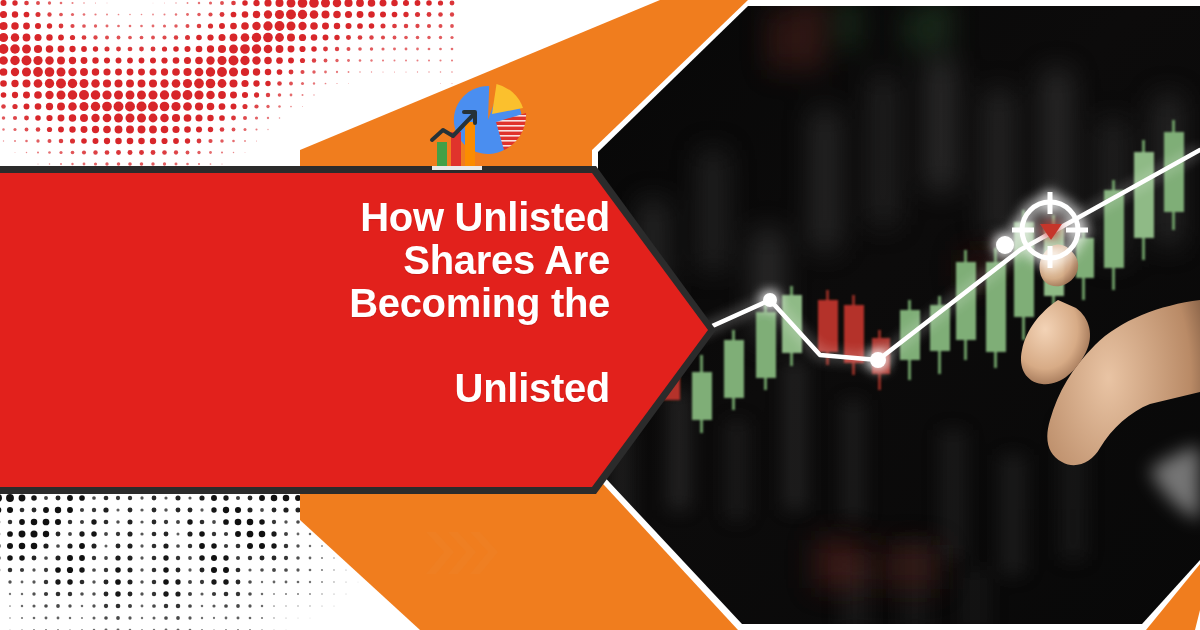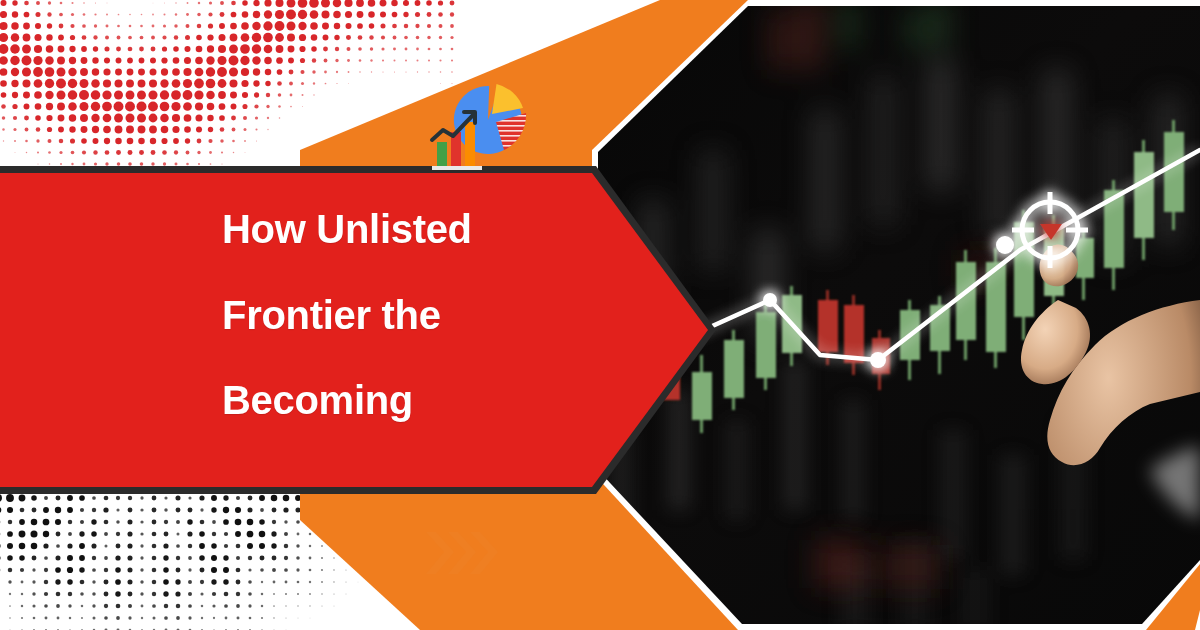--- a/index.html
+++ b/index.html
@@ -37,28 +37,29 @@
   #red-banner{
     position:absolute;left:0;top:166px;width:720px;height:328px;
   }
   .title-block{
     position:absolute;
     left:210px;top:196px;
     width:400px;
     z-index:40;
   }
   .title-block h1{
-    margin:12px;
+    margin:0;
     color:#ffffff;
     font-size:40px;
     line-height:1.07;
     font-weight:bold;
     letter-spacing:-0.3px;
     font-family:"Liberation Sans","DejaVu Sans",sans-serif;
     text-shadow:0 1px 1px rgba(0,0,0,.12);
+    text-align:right;
   }
 
   
   #analytics-icon{
     position:absolute;left:426px;top:78px;width:116px;height:96px;
     z-index:30;
   }
 
   
   #chevrons{
@@ -1275,24 +1276,24 @@
 
   <svg id="red-banner" viewBox="0 0 720 328" preserveAspectRatio="none">
 
     <polygon points="0,0 596,0 716,164 596,328 0,328" fill="#2b2b2b"></polygon>
     <polygon points="0,7 592,7 708,164 592,321 0,321" fill="#e2211c"></polygon>
   </svg>
 
   <div class="title-block">
     <h1>
       <span>How Unlisted</span><br>
+      <span>Shares Are</span><br>
+      <span>Becoming the</span><br>
       <br>
-      <span>Frontier the</span><br>
-      <br>
-      <span>Becoming</span>
+      <span>Unlisted</span>
     </h1>
   </div>
 
   <svg id="analytics-icon" viewBox="0 0 116 96">
     <defs>
       <pattern id="redStripes" width="5" height="5" patternUnits="userSpaceOnUse" patternTransform="rotate(0)">
         <rect width="5" height="5" fill="#e0332c"></rect>
         <rect width="5" height="1.6" fill="#ffffff" opacity="0.85"></rect>
       </pattern>
     </defs>

